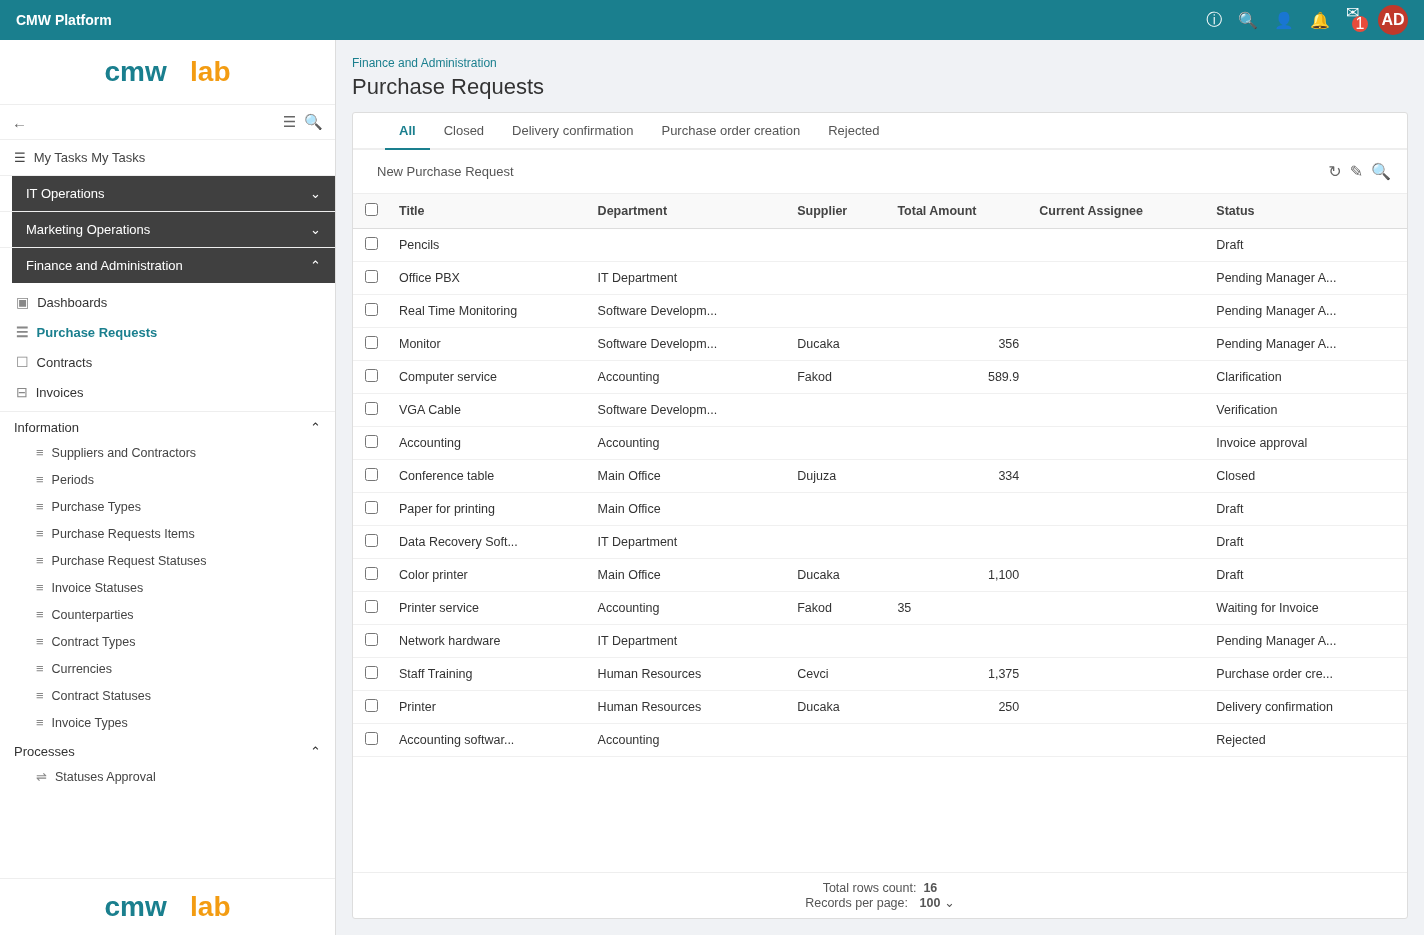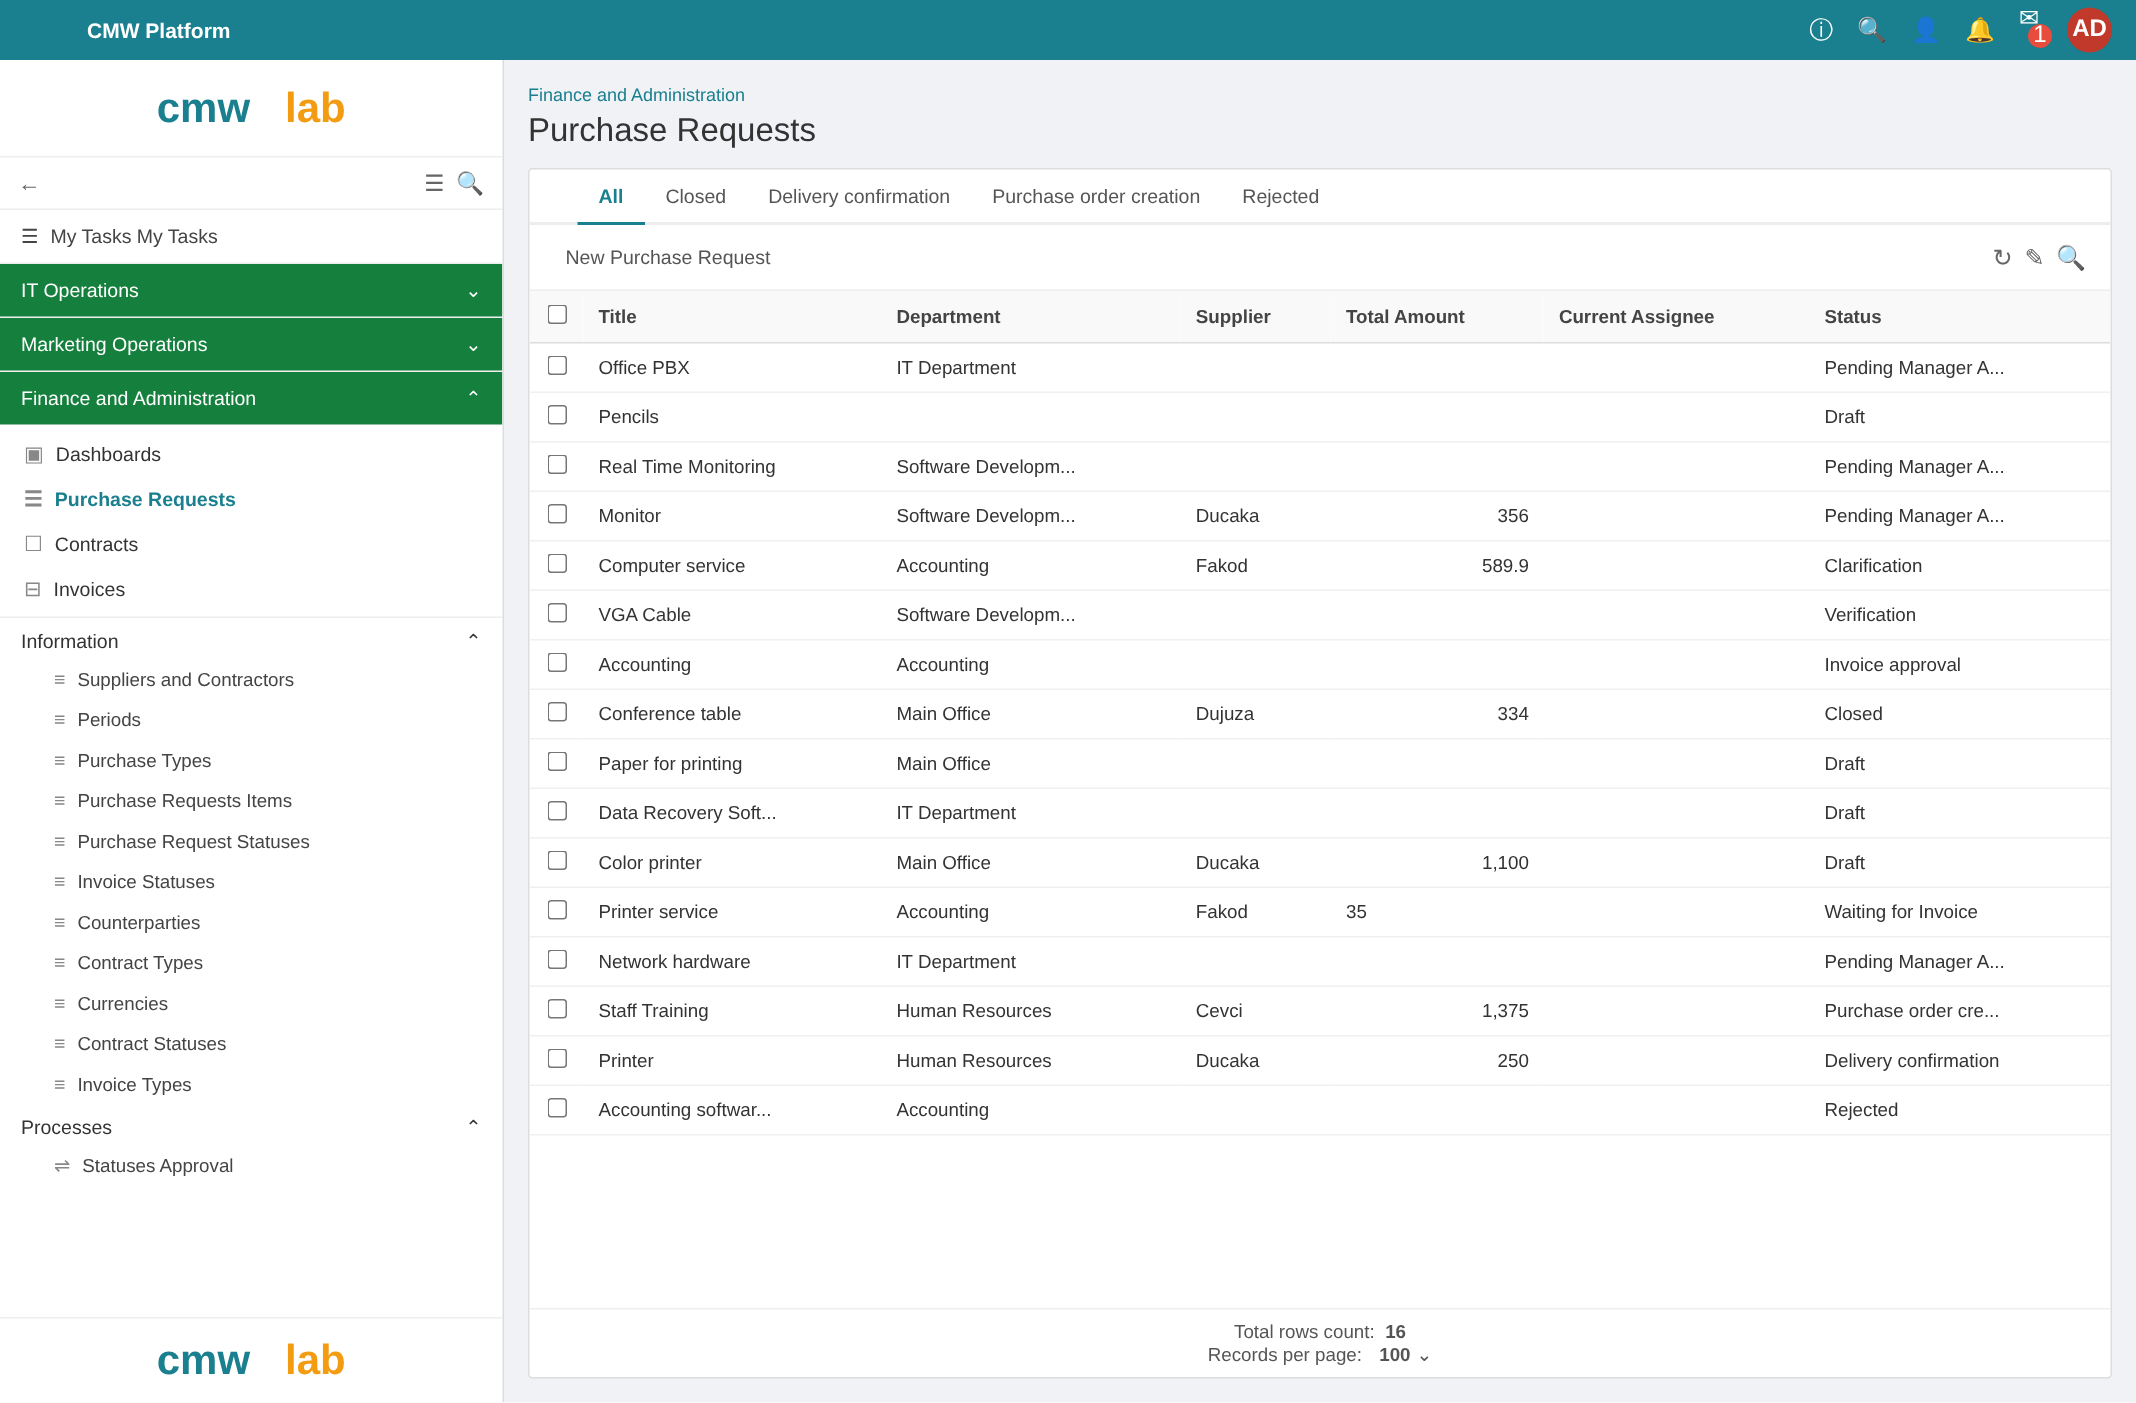--- a/index.html
+++ b/index.html
@@ -8,21 +8,21 @@
     
     .top-nav {
       background: #1a7f8e;
       height: 40px;
       display: flex;
       align-items: center;
       justify-content: space-between;
       padding: 0 16px;
       flex-shrink: 0;
     }
-    .top-nav-title { color: white; font-size: 14px; font-weight: 600; margin-left: 42px; }
+    .top-nav-title { color: white; font-size: 14px; font-weight: 600; }
     .top-nav-icons { display: flex; align-items: center; gap: 16px; }
     .top-nav-icons span { color: white; font-size: 16px; cursor: pointer; position: relative; }
     .badge {
       position: absolute;
       top: -6px;
       right: -6px;
       background: #e74c3c;
       color: white;
       border-radius: 50%;
       width: 16px;
@@ -103,22 +103,23 @@
     .nav-group-header {
       display: flex;
       align-items: center;
       justify-content: space-between;
       padding: 10px 14px;
       cursor: pointer;
       font-size: 13px;
       font-weight: 500;
     }
     .nav-group-header.dark {
-      background: #15803d;
+      background: #404040;
       color: white;
+      margin-left: 12px;
     }
 
     .nav-sub-items {
       padding: 4px 0;
     }
     .nav-sub-item {
       display: flex;
       align-items: center;
       padding: 7px 16px;
       gap: 8px;
@@ -467,35 +468,35 @@
               <th>Department</th>
               <th>Supplier</th>
               <th>Total Amount</th>
               <th>Current Assignee</th>
               <th>Status</th>
             </tr>
           </thead>
           <tbody id="table-body">
           <tr>
       <td class="checkbox-cell"><input type="checkbox" style=""></td>
+      <td>Pencils</td>
+      <td></td>
+      <td></td>
+      <td style="text-align:right"></td>
+      <td></td>
+      <td>Draft</td>
+    </tr>
+              <tr>
+      <td class="checkbox-cell"><input type="checkbox" style=""></td>
       <td>Office PBX</td>
       <td>IT Department</td>
       <td></td>
       <td style="text-align:right"></td>
       <td></td>
       <td>Pending Manager A...</td>
-    </tr>
-              <tr>
-      <td class="checkbox-cell"><input type="checkbox" style=""></td>
-      <td>Pencils</td>
-      <td></td>
-      <td></td>
-      <td style="text-align:right"></td>
-      <td></td>
-      <td>Draft</td>
     </tr>
               <tr>
       <td class="checkbox-cell"><input type="checkbox" style=""></td>
       <td>Real Time Monitoring</td>
       <td>Software Developm...</td>
       <td></td>
       <td style="text-align:right"></td>
       <td></td>
       <td>Pending Manager A...</td>
     </tr>

